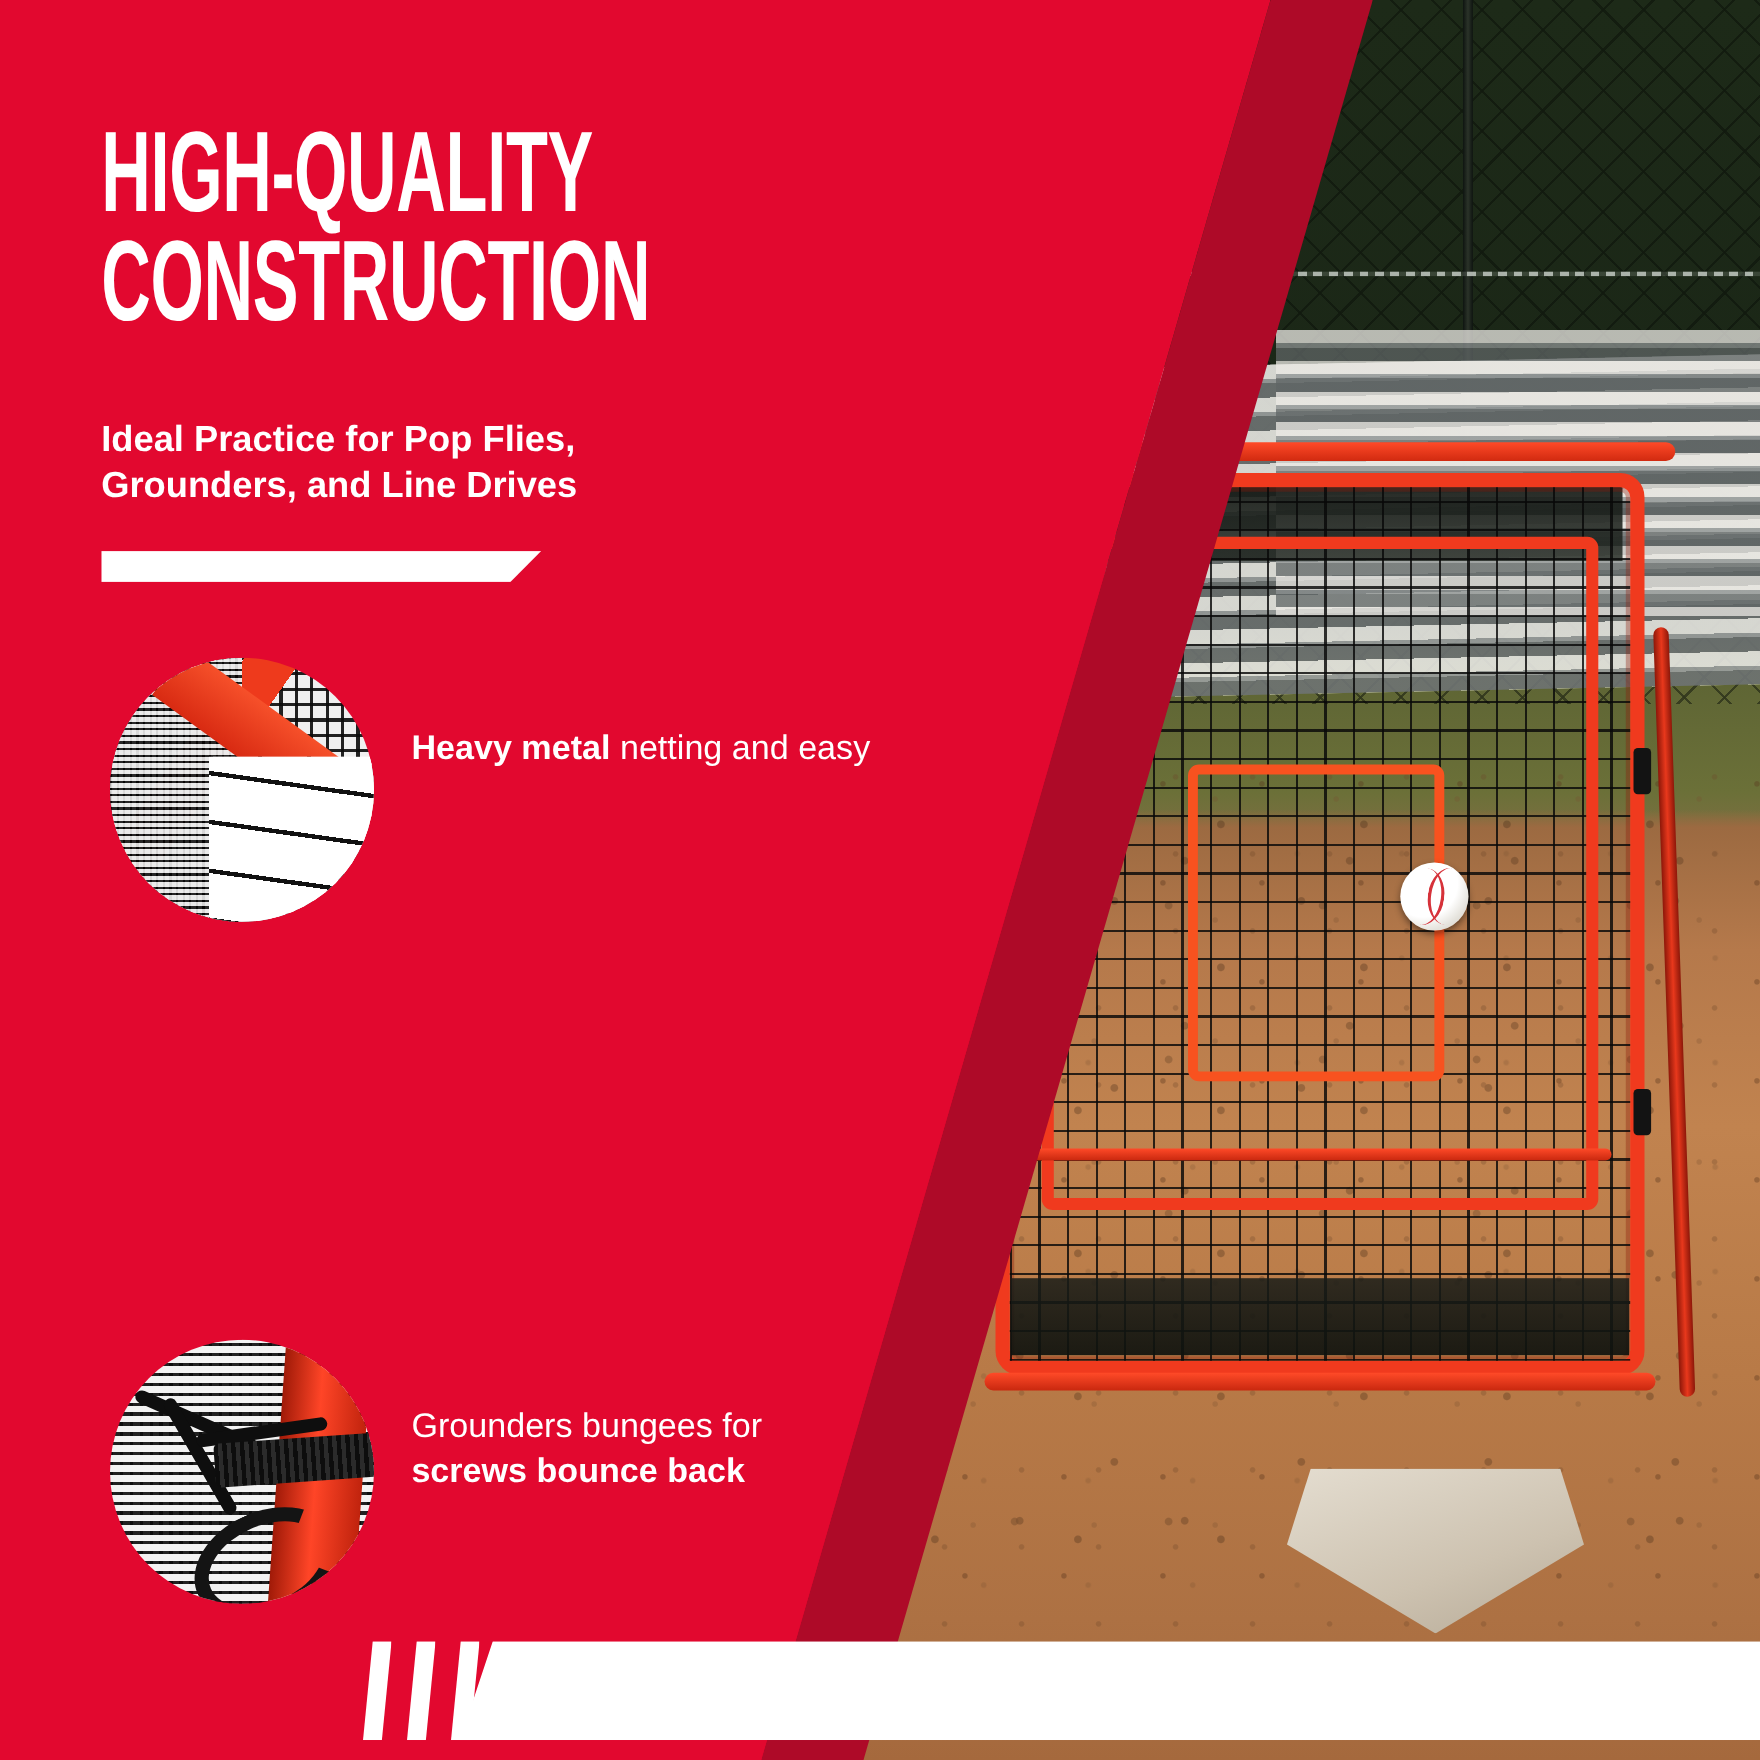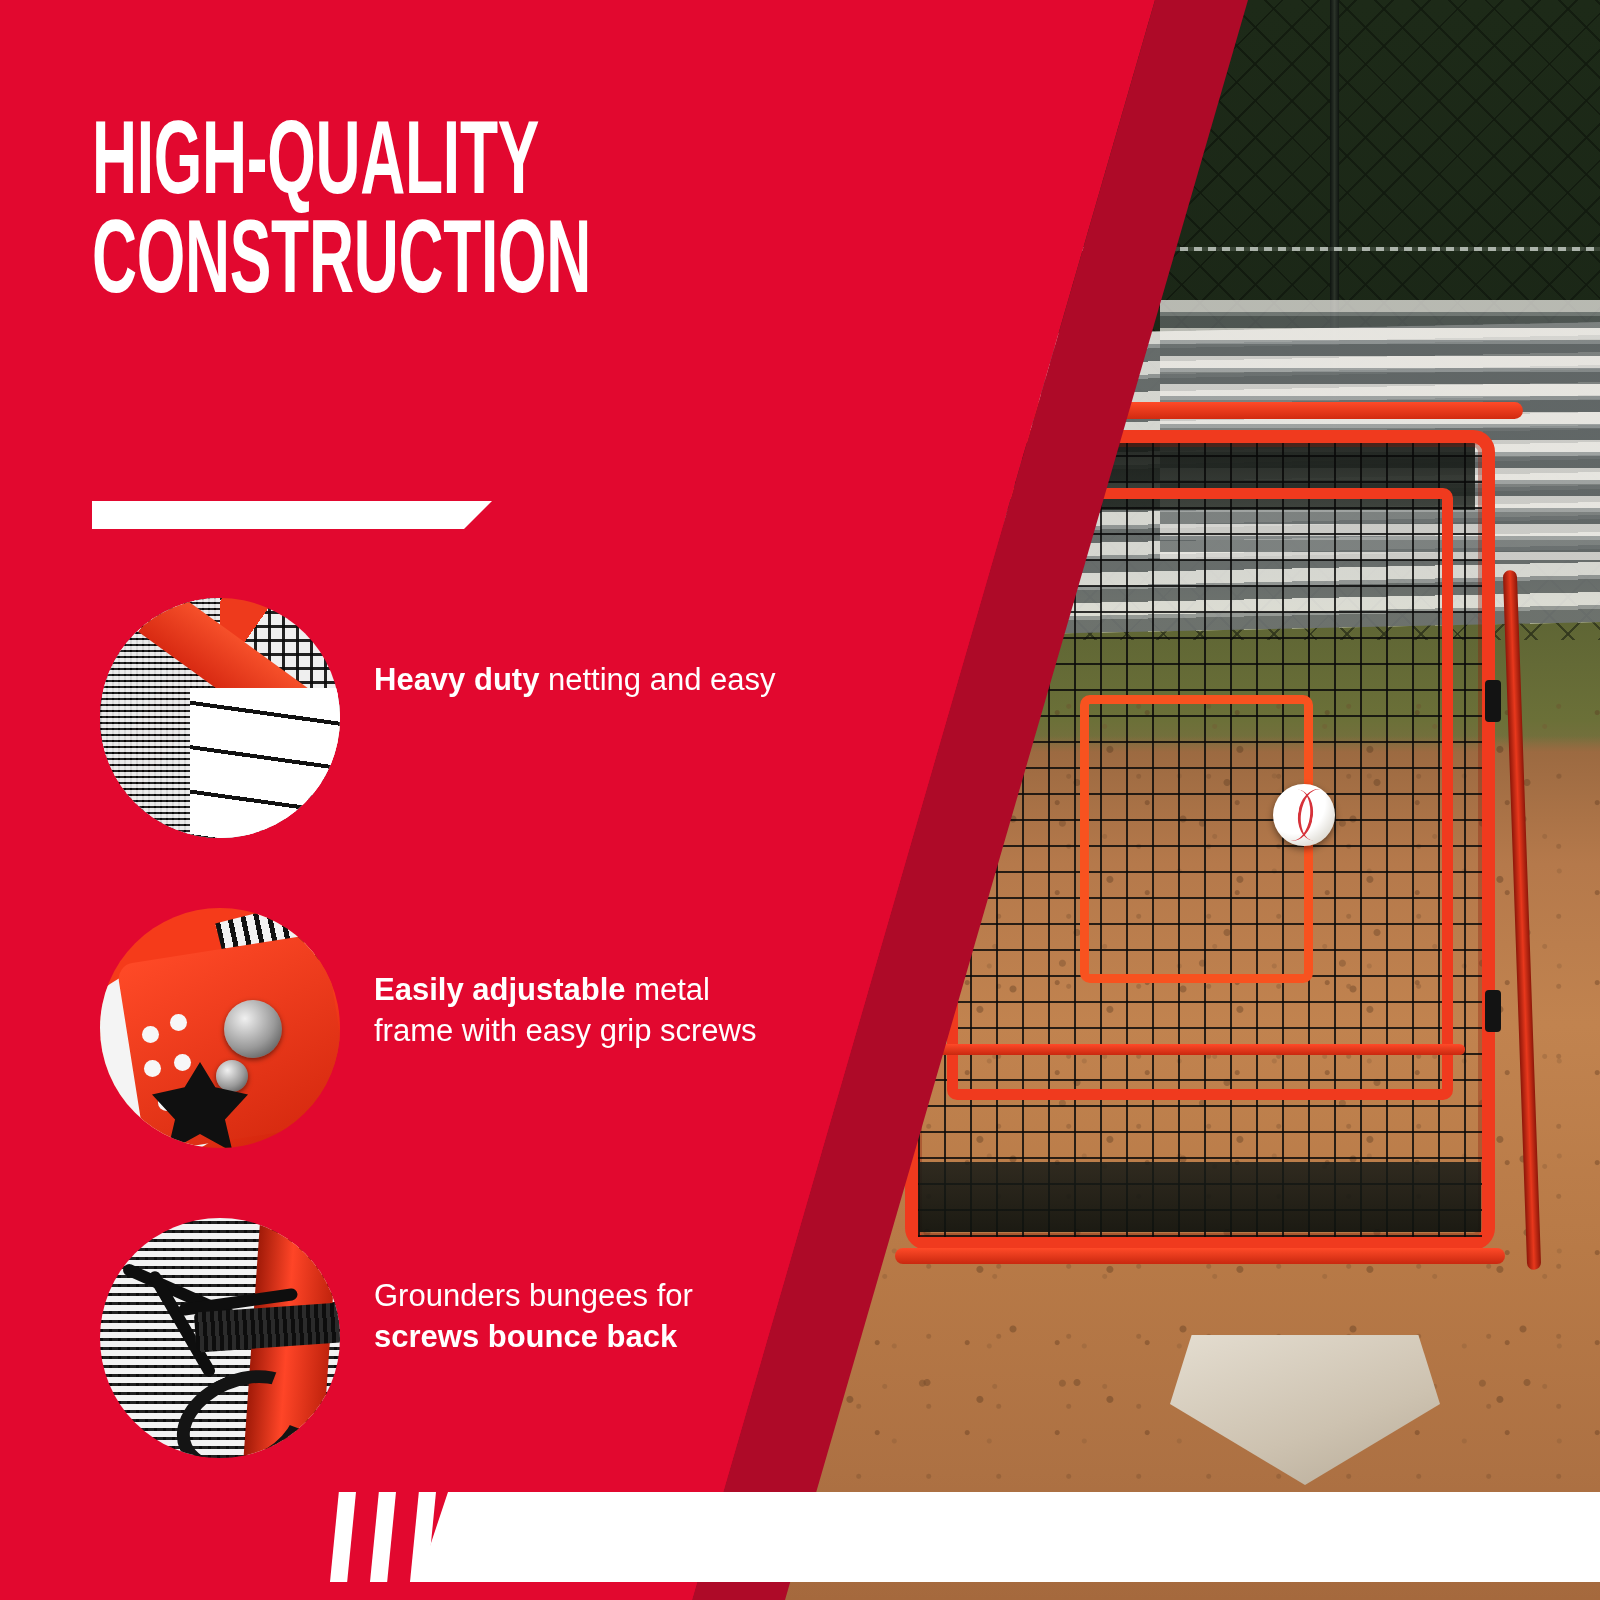--- a/index.html
+++ b/index.html
@@ -356,51 +356,35 @@
     </div>
 
     <div class="home-plate"></div>
   </div>
 
   <div class="dark-wedge"></div>
   <div class="red-panel"></div>
 
   <div class="headline">HIGH-QUALITY
 CONSTRUCTION</div>
+  <div class="subhead">Ideal Practice for Pop Flies,
+Grounders, and Line Drives</div>
   <div class="rule-bar"></div>
 
   <div class="feature f1">
     <div class="thumb t1">
       <div class="fine-mesh"></div>
       <div class="sleeve"></div>
       <div class="white-grid"></div>
     </div>
     <div class="f-text">
-      <b>Heavy duty</b><span> netting and easy</span>
+      <b>Heavy metal</b><span> netting and easy</span>
     </div>
   </div>
 
-  <div class="feature f2">
-    <div class="thumb t2">
-      <div class="white-arc"></div>
-      <div class="stripes"></div>
-      <div class="plate"></div>
-      <div class="hole" style="left:42px;top:118px;"></div>
-      <div class="hole" style="left:44px;top:152px;"></div>
-      <div class="hole" style="left:70px;top:106px;"></div>
-      <div class="hole" style="left:74px;top:146px;"></div>
-      <div class="hole" style="left:58px;top:186px;"></div>
-      <div class="bolt" style="left:124px;top:92px;width:58px;height:58px;"></div>
-      <div class="bolt" style="left:116px;top:152px;width:32px;height:32px;"></div>
-      <div class="knob"></div>
-    </div>
-    <div class="f-text">
-      <b>Easily adjustable</b><span> metal frame with easy grip screws</span>
-    </div>
-  </div>
 
   <div class="feature f3">
     <div class="thumb t3">
       <div class="pole"></div>
       <div class="cord" style="left:18px;top:70px;width:130px;height:12px;transform:rotate(24deg);"></div>
       <div class="cord" style="left:22px;top:100px;width:120px;height:12px;transform:rotate(60deg);"></div>
       <div class="cord" style="left:78px;top:78px;width:120px;height:12px;transform:rotate(-8deg);"></div>
       <div class="strap"></div>
       <div class="hook"></div>
     </div>

